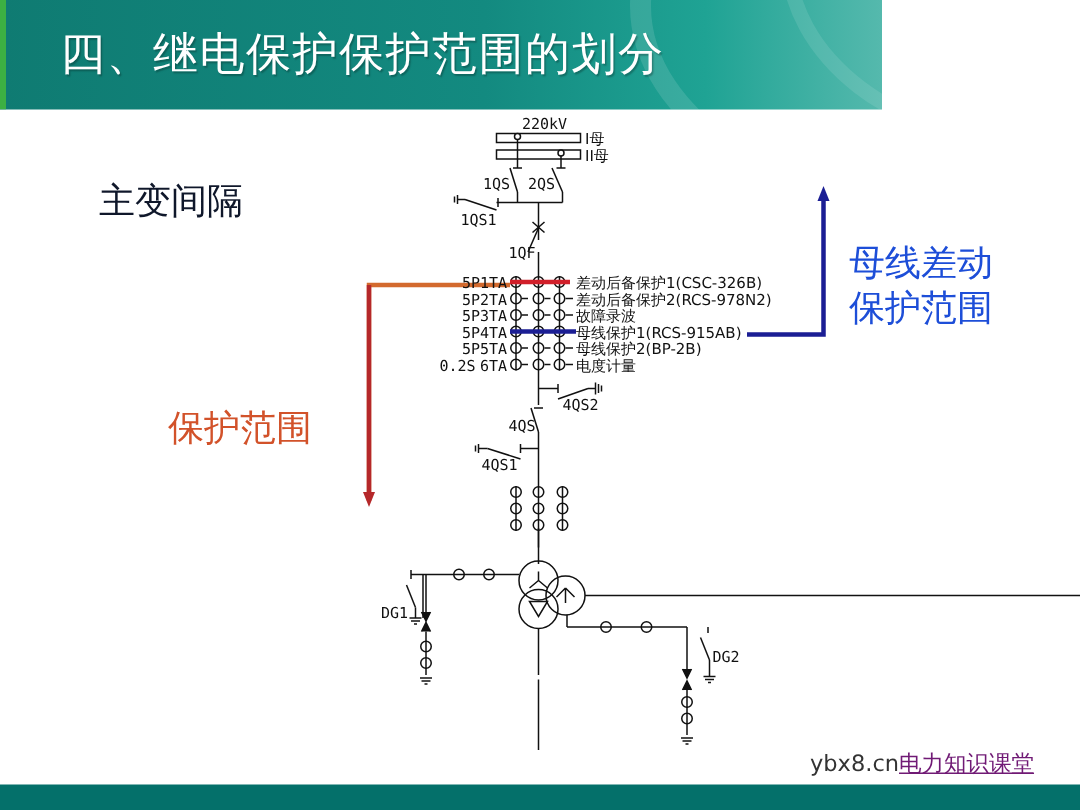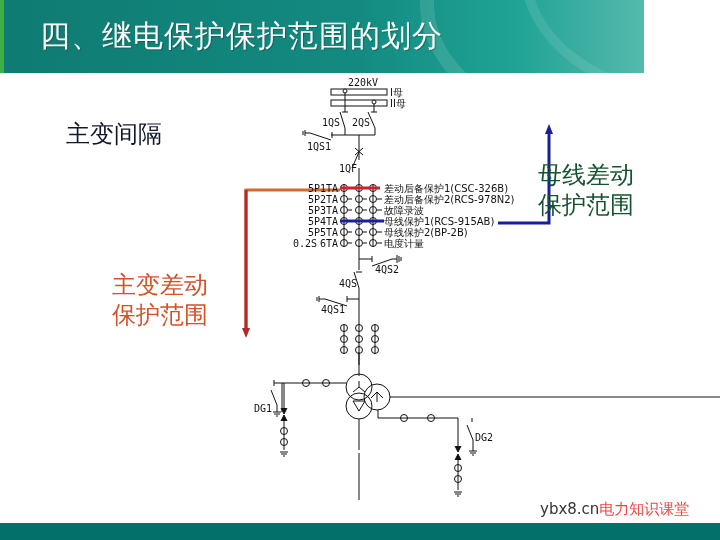--- a/index.html
+++ b/index.html
@@ -1,27 +1,27 @@
 <!DOCTYPE html>
 <html><head>
 <meta charset="utf-8">
 <style>
   html,body{margin:0;padding:0;}
   body{width:720px;height:540px;position:relative;overflow:hidden;background:#ffffff;font-family:"DejaVu Sans",sans-serif;}
-  .header{position:absolute;left:0;top:0;width:644px;height:73px;background:linear-gradient(90deg,#0f7b72 0%,#138a80 55%,#1fa394 80%,#55b9ad 100%);overflow:hidden;}
+  .header{position:absolute;left:0;top:0;width:588px;height:73px;background:linear-gradient(90deg,#0f7b72 0%,#138a80 55%,#1fa394 80%,#55b9ad 100%);overflow:hidden;}
   .header-accent{position:absolute;left:0;top:0;width:4px;height:73px;background:#3cb043;}
   .header-swoosh{position:absolute;left:420px;top:-140px;width:420px;height:260px;border-radius:50%;border:14px solid rgba(255,255,255,0.12);}
   .header-swoosh2{position:absolute;left:520px;top:-160px;width:320px;height:240px;border-radius:50%;border:10px solid rgba(255,255,255,0.10);}
   .header-title{position:absolute;left:40px;top:16px;font-size:30px;color:#ffffff;letter-spacing:1px;font-family:"DejaVu Sans",sans-serif;text-shadow:1px 1px 1px rgba(0,0,0,0.25);}
   .footer{position:absolute;left:0;top:523px;width:720px;height:17px;background:#04706a;}
   .section-label{position:absolute;left:66px;top:118px;font-size:24px;color:#0f172a;}
   .red-label{position:absolute;left:112px;top:270px;font-size:24px;line-height:30px;color:#d2522a;}
-  .blue-label{position:absolute;left:538px;top:160px;font-size:24px;line-height:30px;color:#14532d;}
+  .blue-label{position:absolute;left:566px;top:160px;font-size:24px;line-height:30px;color:#1d4ed8;}
   .watermark{position:absolute;left:540px;top:500px;font-size:15px;color:#333;}
-  .watermark .cn{color:#ef4444;}
+  .watermark .cn{color:#701a75;text-decoration:underline;}
   svg.diagram{position:absolute;left:0;top:0;}
   .t{font-family:"DejaVu Sans Mono",monospace;font-size:10px;fill:#111;}
   .tc{font-family:"DejaVu Sans",sans-serif;font-size:10px;fill:#111;}
 </style>
 </head>
 <body>
 
 <div class="header">
   <div class="header-accent"></div>
   <div class="header-swoosh"></div>
@@ -235,21 +235,20 @@
   </g>
 
   <text class="t" x="375" y="273">4QS2</text>
   <text class="t" x="339" y="287">4QS</text>
   <text class="t" x="321" y="313">4QS1</text>
   <text class="t" x="254" y="412">DG1</text>
   <text class="t" x="475" y="441">DG2</text>
 </svg>
 
 <div class="red-label">
-  <div>主变差动</div>
   <div>保护范围</div>
 </div>
 
 <div class="blue-label">
   <div>母线差动</div>
   <div>保护范围</div>
 </div>
 
 <div class="watermark">
   <span>ybx8.cn</span><span class="cn">电力知识课堂</span>

